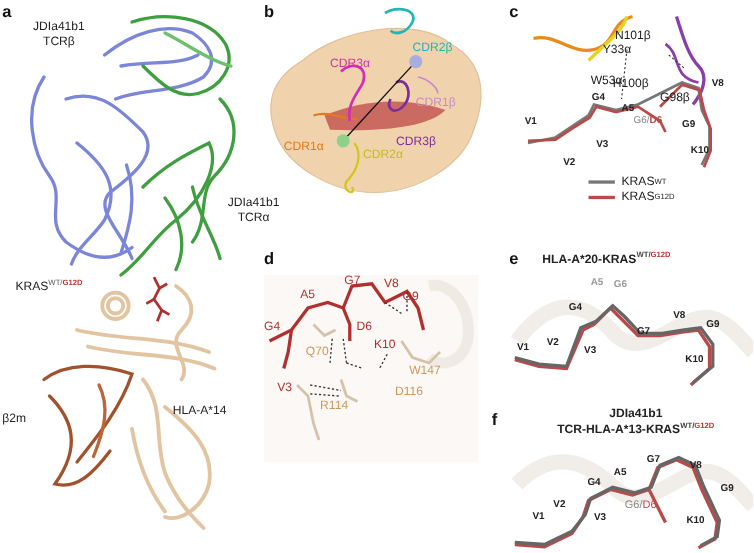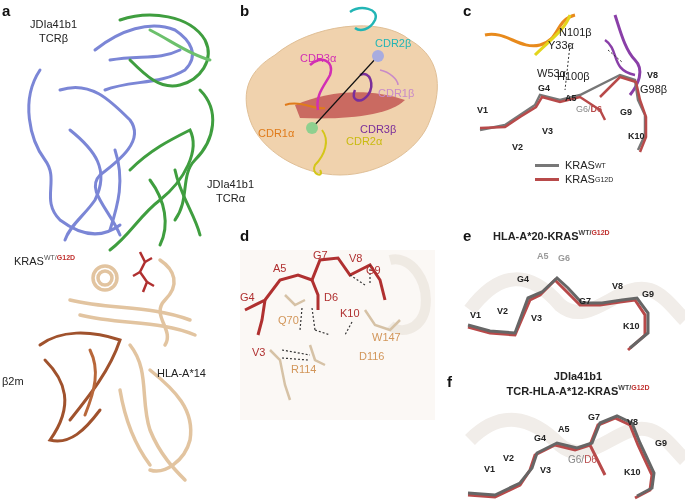--- a/index.html
+++ b/index.html
@@ -82,21 +82,21 @@
   <path d="M92 130 C100 140, 95 155, 85 165 C80 175, 95 178, 90 170" stroke="#d4c619" stroke-width="2" fill="none"></path>
   <path d="M80 65 C90 55, 105 60, 100 75 C95 85, 85 95, 88 110" stroke="#d22fb4" stroke-width="2.5" fill="none"></path>
   <path d="M150 70 C160 72, 168 80, 168 85" stroke="#c88ac8" stroke-width="1.5" fill="none"></path>
   <path d="M120 12 C130 5, 150 8, 145 20 C140 30, 130 32, 125 28" stroke="#22b5b5" stroke-width="2.5" fill="none"></path>
   <path d="M130 75 C140 70, 145 85, 138 95 C130 105, 120 100, 125 90" stroke="#7a2e9a" stroke-width="2.5" fill="none"></path>
   <line x1="82" y1="128" x2="148" y2="56" stroke="#111" stroke-width="1.2"></line>
   <circle cx="82" cy="128" r="6" fill="#8fd08f"></circle>
   <circle cx="148" cy="56" r="6" fill="#a8acdf"></circle>
 </svg>
 <div class="lbl" style="left:258px;top:128px;color:#e07b1a">CDR1α</div>
-<div class="lbl" style="left:346px;top:136px;color:#c9bb10">CDR2α</div>
+<div class="lbl" style="left:330px;top:136px;color:#c9bb10">CDR2α</div>
 <div class="lbl" style="left:300px;top:53px;color:#d22fb4">CDR3α</div>
 <div class="lbl" style="left:378px;top:88px;color:#c88ac8">CDR1β</div>
 <div class="lbl" style="left:375px;top:38px;color:#22b5b5">CDR2β</div>
 <div class="lbl" style="left:360px;top:124px;color:#7a2e9a">CDR3β</div>
 
 <div class="panel-letter" style="left:463px;top:2px">c</div>
 <svg class="svgwrap" style="left:460px;top:0" width="225" height="170">
   <path d="M25 35 C45 30, 60 50, 80 45 C100 40, 95 20, 115 15" stroke="#e88a1c" stroke-width="3" fill="none"></path>
   <path d="M75 55 C90 40, 105 30, 110 15" stroke="#e3d51c" stroke-width="3" fill="none"></path>
   <path d="M155 15 C160 30, 165 50, 175 60 C185 70, 178 85, 170 95" stroke="#8a3fa8" stroke-width="3" fill="none"></path>
@@ -107,21 +107,21 @@
   <g stroke="#b84a4a" stroke-width="2.5" fill="none">
     <path d="M20 128 L45 127 L60 117 L76 107 L82 97 L100 102 L120 97 L140 110 L145 120 M140 97 L160 77 L176 82 L180 100 L186 117 L186 137 L180 152"></path>
   </g>
   <line x1="110" y1="45" x2="105" y2="90" stroke="#333" stroke-width="1" stroke-dasharray="2,2"></line>
   <line x1="148" y1="50" x2="162" y2="62" stroke="#333" stroke-width="1" stroke-dasharray="2,2"></line>
 </svg>
 <div class="lbl" style="left:548px;top:40px">Y33α</div>
 <div class="lbl" style="left:537px;top:68px">W53α</div>
 <div class="lbl" style="left:559px;top:27px">N101β</div>
 <div class="lbl" style="left:557px;top:71px">H100β</div>
-<div class="lbl" style="left:640px;top:84px">G98β</div>
+<div class="lbl" style="left:600px;top:84px">G98β</div>
 <div class="lbl lbl-bold" style="left:538px;top:84px">G4</div>
 <div class="lbl lbl-bold" style="left:565px;top:94px">A5</div>
 <div class="lbl" style="left:576px;top:105px;font-size:9px">
   <span style="color:#888">G6</span><span style="color:#888">/</span><span style="color:#b84a4a;font-weight:bold">D6</span>
 </div>
 <div class="lbl lbl-bold" style="left:647px;top:71px">V8</div>
 <div class="lbl lbl-bold" style="left:620px;top:108px">G9</div>
 <div class="lbl lbl-bold" style="left:628px;top:132px">K10</div>
 <div class="lbl lbl-bold" style="left:477px;top:106px">V1</div>
 <div class="lbl lbl-bold" style="left:512px;top:143px">V2</div>
@@ -191,21 +191,21 @@
 <div class="lbl lbl-bold" style="left:642px;top:290px">G9</div>
 <div class="lbl lbl-bold" style="left:579px;top:297px">G7</div>
 <div class="lbl lbl-bold" style="left:470px;top:311px">V1</div>
 <div class="lbl lbl-bold" style="left:497px;top:307px">V2</div>
 <div class="lbl lbl-bold" style="left:531px;top:314px">V3</div>
 <div class="lbl lbl-bold" style="left:623px;top:322px">K10</div>
 
 <div class="panel-letter" style="left:447px;top:373px">f</div>
 <div class="title" style="left:488px;top:370px;width:180px">
   <div>JDIa41b1</div>
-  <div><span>TCR-HLA-A*12-KRAS</span><span class="sup" style="color:#444">WT/</span><span class="sup" style="color:#c0302e">G12D</span></div>
+  <div><span>TCR-HLA-A*13-KRAS</span><span class="sup" style="color:#444">WT/</span><span class="sup" style="color:#c0302e">G12D</span></div>
 </div>
 <svg class="svgwrap" style="left:460px;top:400px" width="225" height="103">
   <path d="M10 40 C40 10, 70 15, 100 45 C130 70, 160 20, 190 30 C205 35, 215 50, 225 60" stroke="#f1ede9" stroke-width="14" fill="none"></path>
   <g stroke="#b84a4a" stroke-width="3" fill="none">
       <path d="M8 95 L35 97 L60 85 L70 70 L75 55 L95 45 L115 50 L130 45 L140 65 L145 75 M130 45 L138 25 L155 18 L170 25 L178 45 L185 60 L192 75 L190 90 L175 98"></path>
     </g>
   <g stroke="#666" stroke-width="3" fill="none">
       <path d="M8 93 L35 95 L60 83 L72 68 L77 53 L97 43 L117 48 L132 43 L140 23 L157 16 L172 23 L180 43 L187 58 L194 73 L192 88 L177 96"></path>
     </g>
 </svg>

